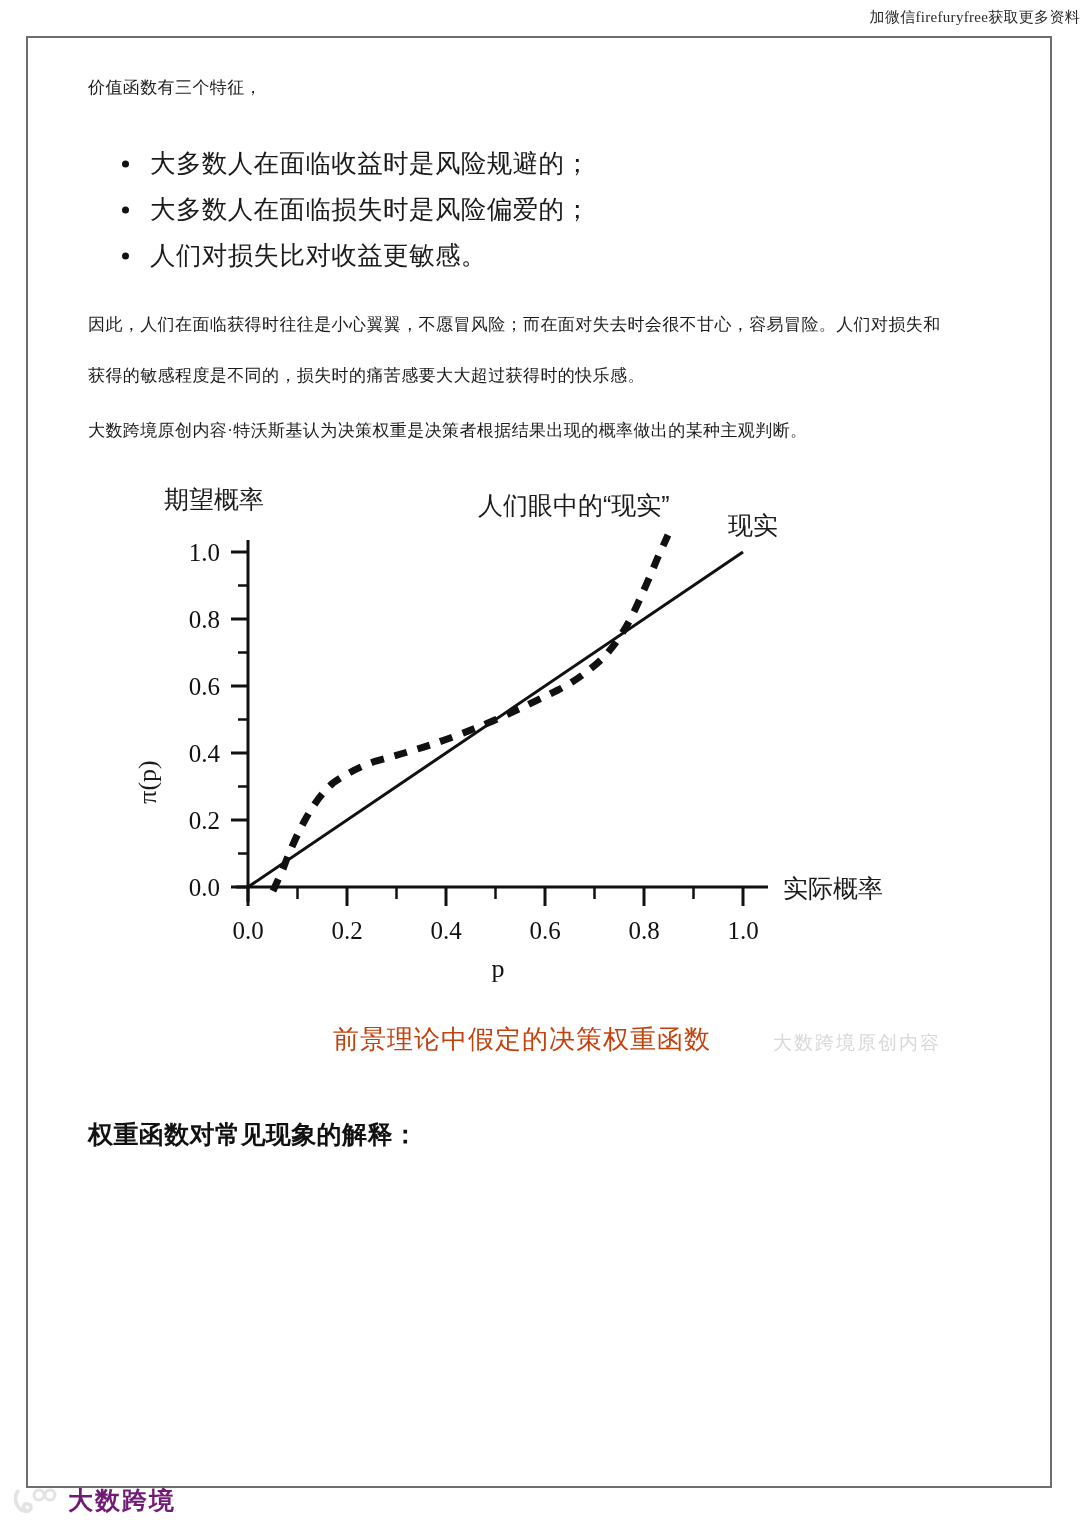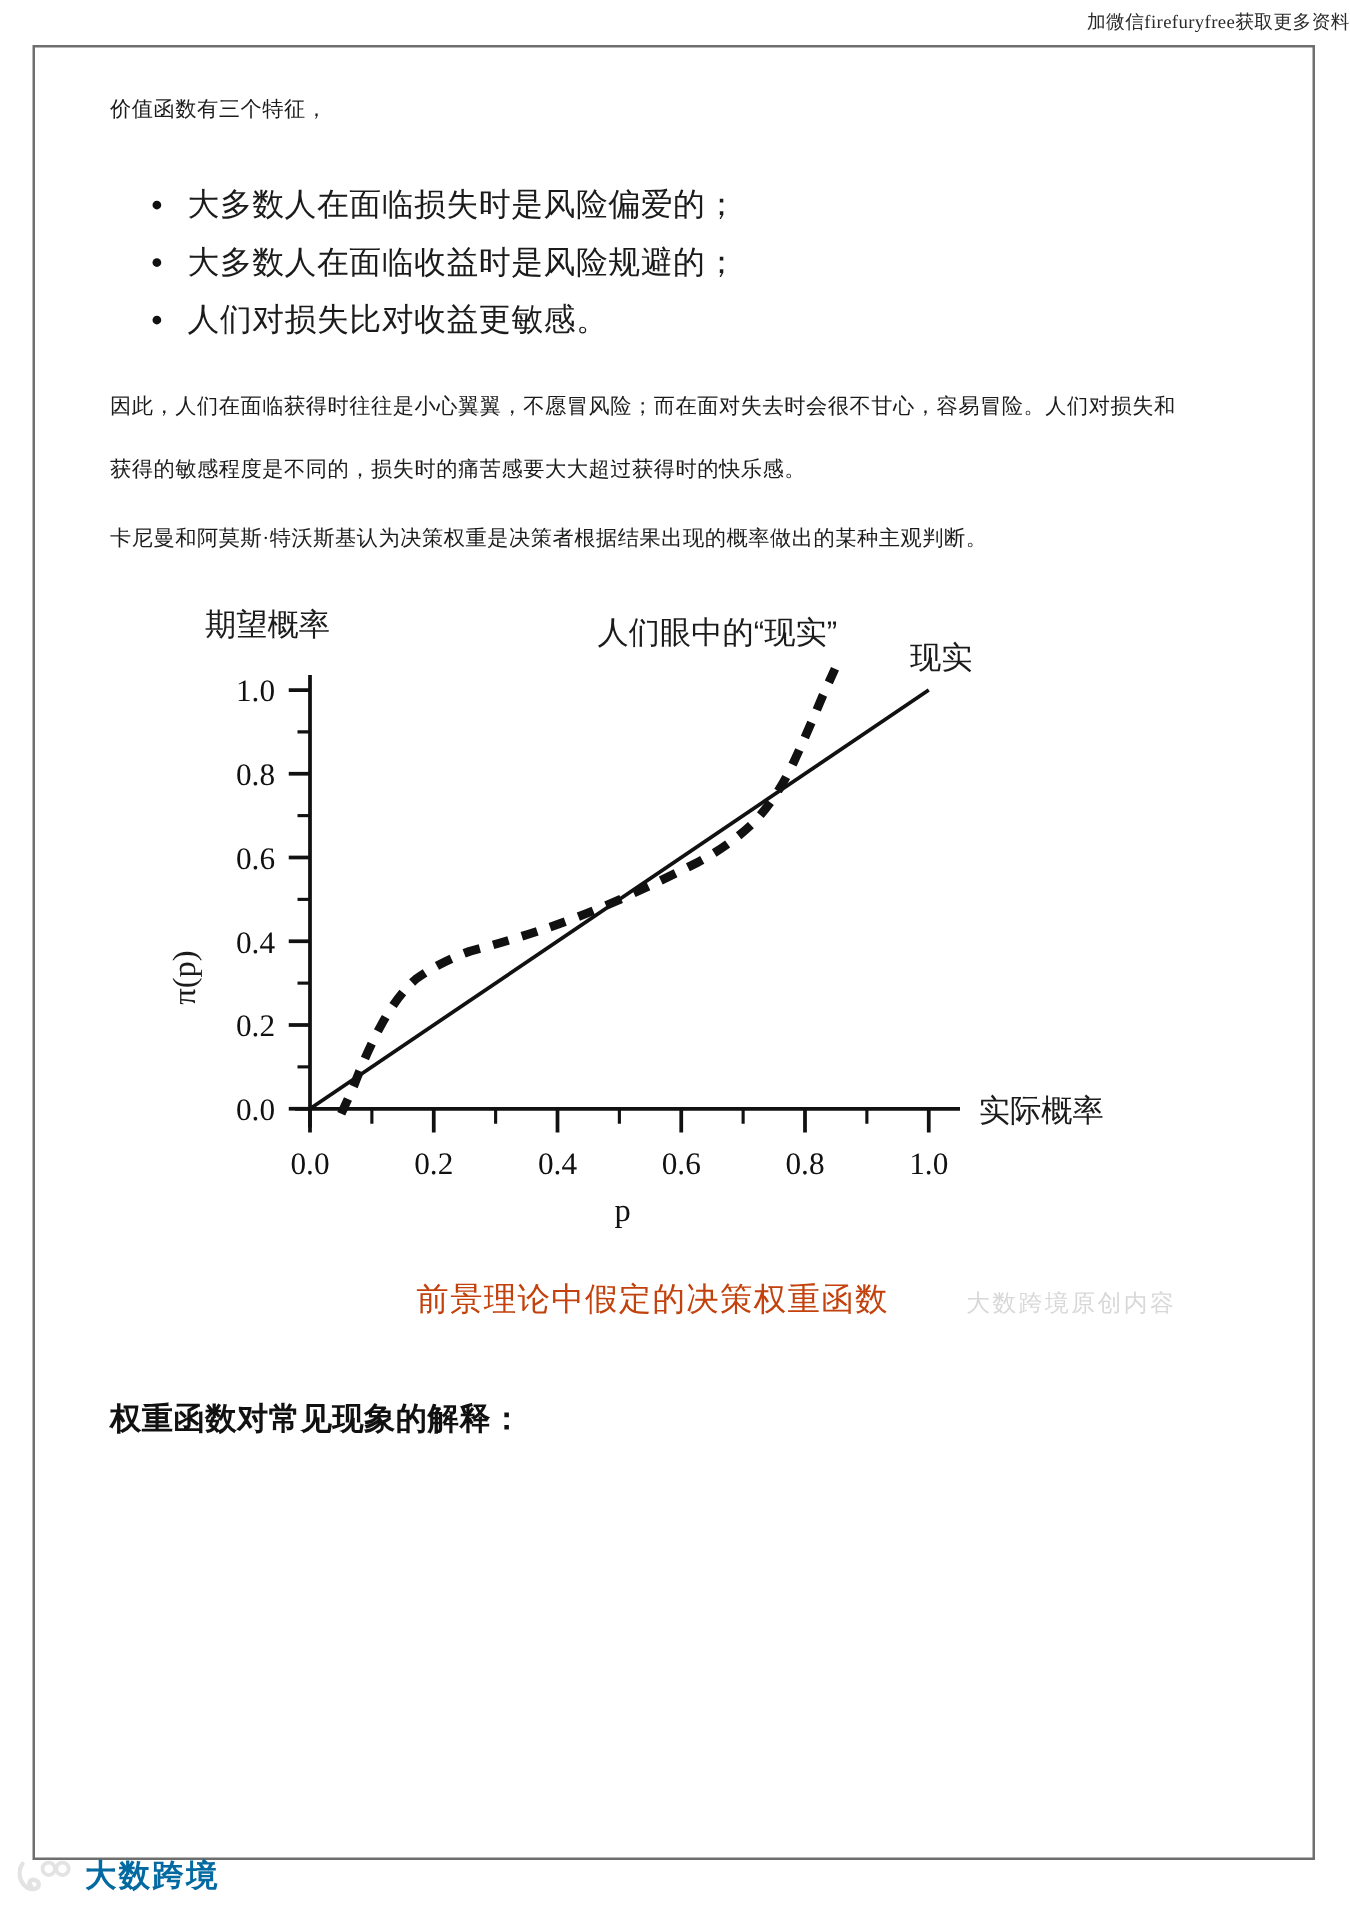--- a/index.html
+++ b/index.html
@@ -148,55 +148,55 @@
     opacity: 1;
   }
   #site-watermark .wm-logo {
     width: 46px;
     height: 28px;
     position: relative;
   }
   #site-watermark .wm-text {
     font-size: 25px;
     font-weight: bold;
-    color: #0369a1;
+    color: #701a75;
     letter-spacing: 2px;
     font-family: "Liberation Sans", "DejaVu Sans", sans-serif;
   }
 </style>
 </head>
 <body>
 
 <div id="page-frame"></div>
 
 <div id="doc-header">加微信firefuryfree获取更多资料</div>
 
 <div id="content">
 
   <p class="para lead">价值函数有三个特征，</p>
 
   <ul class="bullets">
+    <li>
+      <span class="dot"></span>
+      <span>大多数人在面临收益时是风险规避的；</span>
+    </li>
     <li>
       <span class="dot"></span>
       <span>大多数人在面临损失时是风险偏爱的；</span>
     </li>
     <li>
       <span class="dot"></span>
-      <span>大多数人在面临收益时是风险规避的；</span>
-    </li>
-    <li>
-      <span class="dot"></span>
       <span>人们对损失比对收益更敏感。</span>
     </li>
   </ul>
 
   <p class="para para-block">因此，人们在面临获得时往往是小心翼翼，不愿冒风险；而在面对失去时会很不甘心，容易冒险。人们对损失和获得的敏感程度是不同的，损失时的痛苦感要大大超过获得时的快乐感。</p>
 
 
-  <p class="para">卡尼曼和阿莫斯·特沃斯基认为决策权重是决策者根据结果出现的概率做出的某种主观判断。</p>
+  <p class="para">大数跨境原创内容·特沃斯基认为决策权重是决策者根据结果出现的概率做出的某种主观判断。</p>
 
   <div id="figure">
     <svg width="800" height="540" viewBox="0 0 800 540">
 
       <text x="36" y="26" font-family="'Liberation Sans','DejaVu Sans',sans-serif" font-size="25" fill="#1b1b1b">期望概率</text>
 
       <text x="-300" y="28" transform="rotate(-90)" font-family="'Liberation Serif','DejaVu Serif',serif" font-size="26" fill="#1b1b1b" text-anchor="middle">π(p)</text>
 
       <g stroke="#111" stroke-width="3" fill="none">
         <line x1="120" y1="58" x2="120" y2="420"></line>

